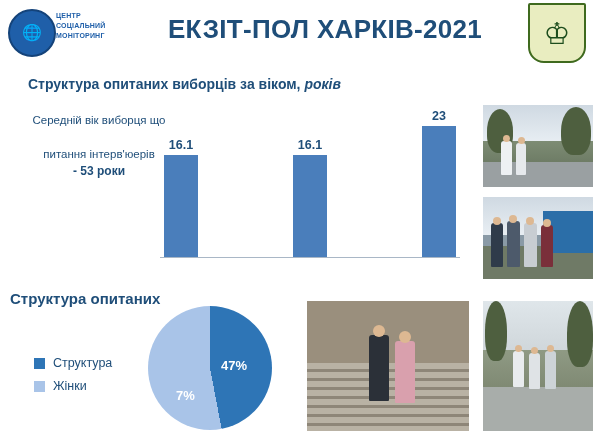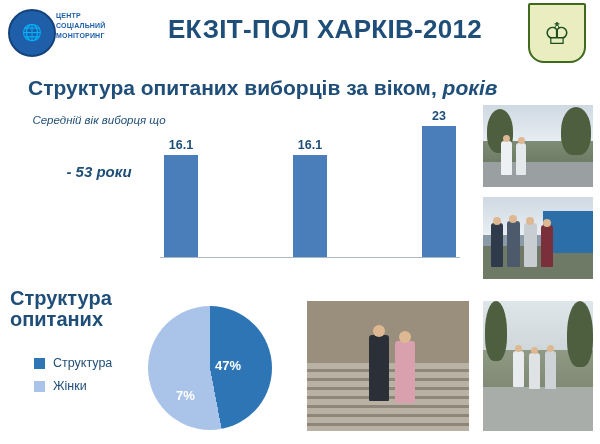--- a/index.html
+++ b/index.html
@@ -79,39 +79,38 @@
     font-size: 30px;
     line-height: 1;
     color: #1d4d1d;
   }
 
   
   .sec1-title {
     position: absolute;
     left: 28px; top: 76px;
     color: #1f4e79;
-    font-size: 21px;
+    font-size: 14px;
     font-weight: bold;
   }
   .sec1-title .ital {
     font-style: italic;
     font-weight: bold;
   }
   .avg-note {
     position: absolute;
     left: 14px; top: 112px;
     width: 170px;
     text-align: center;
     color: #1f4e79;
     font-size: 11.5px;
     line-height: 17px;
-    font-style: italic;
   }
   .avg-note b {
-    font-size: 15px;
+    font-size: 12px;
   }
 
   
   .bar-chart {
     position: absolute;
     left: 160px; top: 108px;
     width: 300px; height: 172px;
   }
   .bar-chart .axis {
     position: absolute;
@@ -160,21 +159,21 @@
     color: #1f4e79;
     font-size: 10.5px;
   }
 
   
   .sec2-title {
     position: absolute;
     left: 10px; top: 288px;
     width: 190px;
     color: #1f4e79;
-    font-size: 20px;
+    font-size: 15px;
     font-weight: bold;
     line-height: 21px;
   }
   .legend {
     position: absolute;
     left: 34px; top: 356px;
   }
   .legend-row {
     display: flex;
     align-items: center;
@@ -201,21 +200,21 @@
       conic-gradient(from 0deg,
         #2e75b6 0deg 169.2deg,
         #a9c4e8 169.2deg 360deg);
   }
   .pie-lbl {
     position: absolute;
     color: #ffffff;
     font-size: 13px;
     font-weight: bold;
   }
-  .pie-lbl.men  { left: 67px; top: 52px; }
+  .pie-lbl.men  { left: 73px; top: 52px; }
   .pie-lbl.women{ left: 28px; top: 82px; }
 
   
   .photo {
     position: absolute;
     overflow: hidden;
     border: 1px solid #ffffff;
     background: #8a9aa6;
   }
   .p1 { left: 482px; top: 104px;  width: 110px; height: 82px; }
@@ -239,36 +238,36 @@
 
 <div class="header">
 
   <div class="logo">
     <div class="logo-circle">
       <span class="glyph">🌐</span>
     </div>
     <div class="logo-text">ЦЕНТР СОЦІАЛЬНИЙ МОНІТОРИНГ</div>
   </div>
 
-  <div class="main-title">ЕКЗІТ-ПОЛ ХАРКІВ-2012</div>
+  <div class="main-title">ЕКЗІТ-ПОЛ ХАРКІВ-2021</div>
 
   <div class="crest">
     <span class="horse">♔</span>
   </div>
 </div>
 
 <div class="sec1-title">
   <span>Структура опитаних виборців за віком,</span>
   <span class="ital">років</span>
 </div>
 
 <div class="avg-note">
   <span>Середній вік виборця що</span><br>
   <br>
-  <br>
+  <span>питання інтерв'юерів</span><br>
   <b>- 53 роки</b>
 </div>
 
 <div class="bar-chart">
   <div class="bars">
 
 
     <div class="bar-col">
       <div class="bar-val">16.1</div>
       <div class="bar-rect" style="height:103px"></div>

